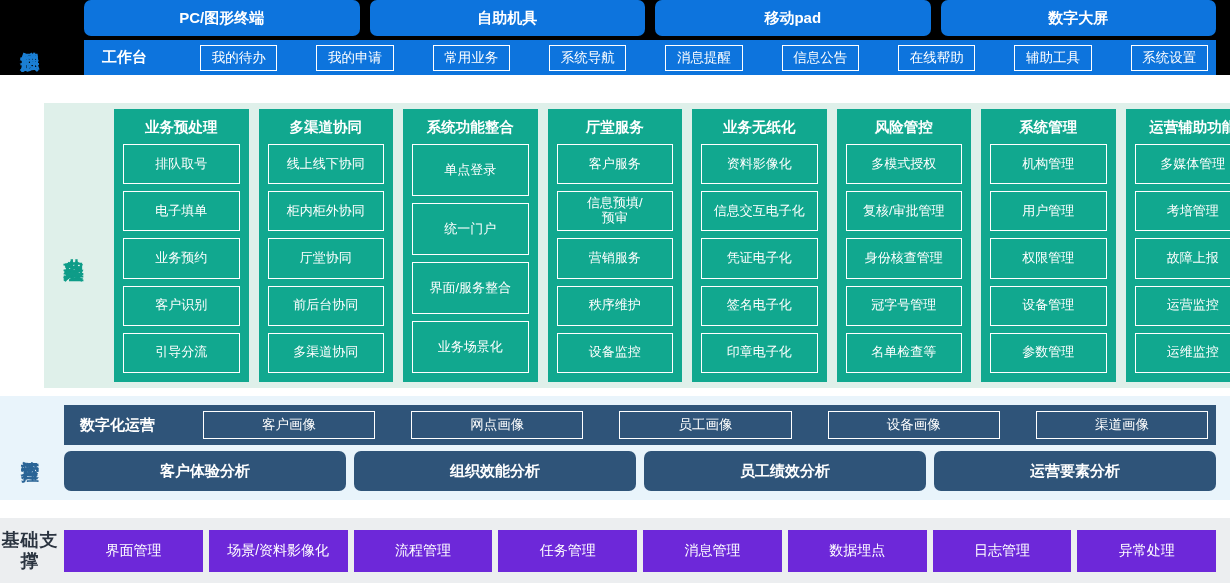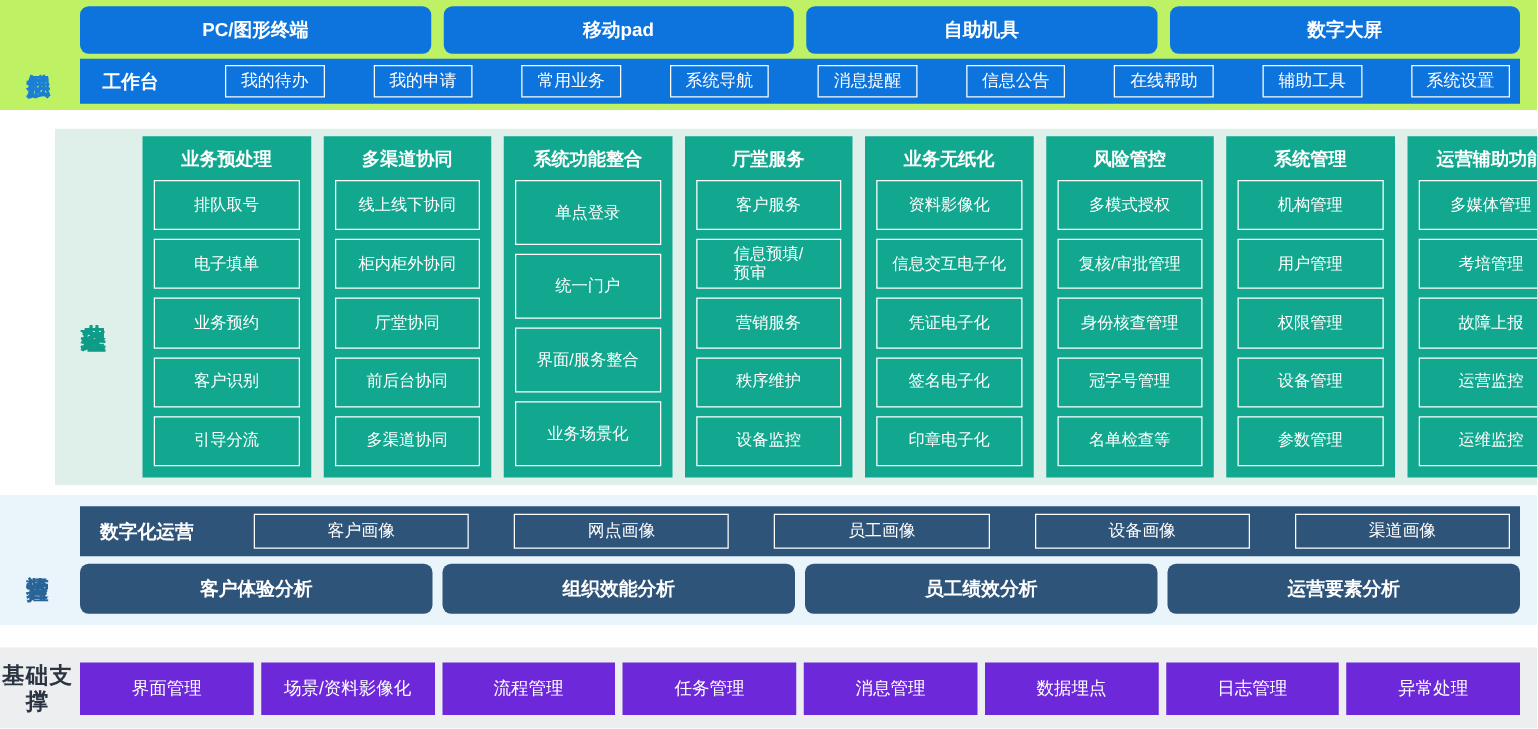--- a/index.html
+++ b/index.html
@@ -47,22 +47,23 @@
   .layer-body {
     flex: 1 1 auto;
     display: flex;
     flex-direction: column;
     justify-content: center;
   }
 
   
   #layer-contact {
     top: 0;
-    height: 88px;
-    background: #bef264;
+    height: 75px;
+    background: #000000;
+    gap: 20px;
   }
   #layer-contact .layer-label { color: #1b7fd4; }
   .channel-row {
     display: flex;
     gap: 10px;
     padding: 0 14px 0 4px;
     height: 38px;
     margin-bottom: 4px;
   }
   .channel-card {
@@ -144,21 +145,21 @@
     gap: 7px;
   }
   .biz-item {
     flex: 1 1 0;
     border: 1px solid #ffffff;
     color: #ffffff;
     font-size: 13px;
     display: flex;
     align-items: center;
     justify-content: center;
-    text-align: left;
+    text-align: center;
     line-height: 1.15;
     white-space: pre-line;
   }
 
   
   #layer-ops {
     top: 396px;
     height: 104px;
     background: #e9f4fb;
   }
@@ -247,22 +248,22 @@
 </head>
 <body>
 
 <div id="page">
 
   <div class="layer" id="layer-contact">
     <div class="layer-label">接触层</div>
     <div class="layer-body">
       <div class="channel-row">
         <div class="channel-card">PC/图形终端</div>
+        <div class="channel-card">自助机具</div>
         <div class="channel-card">移动pad</div>
-        <div class="channel-card">自助机具</div>
         <div class="channel-card">数字大屏</div>
       </div>
       <div class="workbench-bar">
         <div class="workbench-title">工作台</div>
         <div class="workbench-item">我的待办</div>
         <div class="workbench-item">我的申请</div>
         <div class="workbench-item">常用业务</div>
         <div class="workbench-item">系统导航</div>
         <div class="workbench-item">消息提醒</div>
         <div class="workbench-item">信息公告</div>

